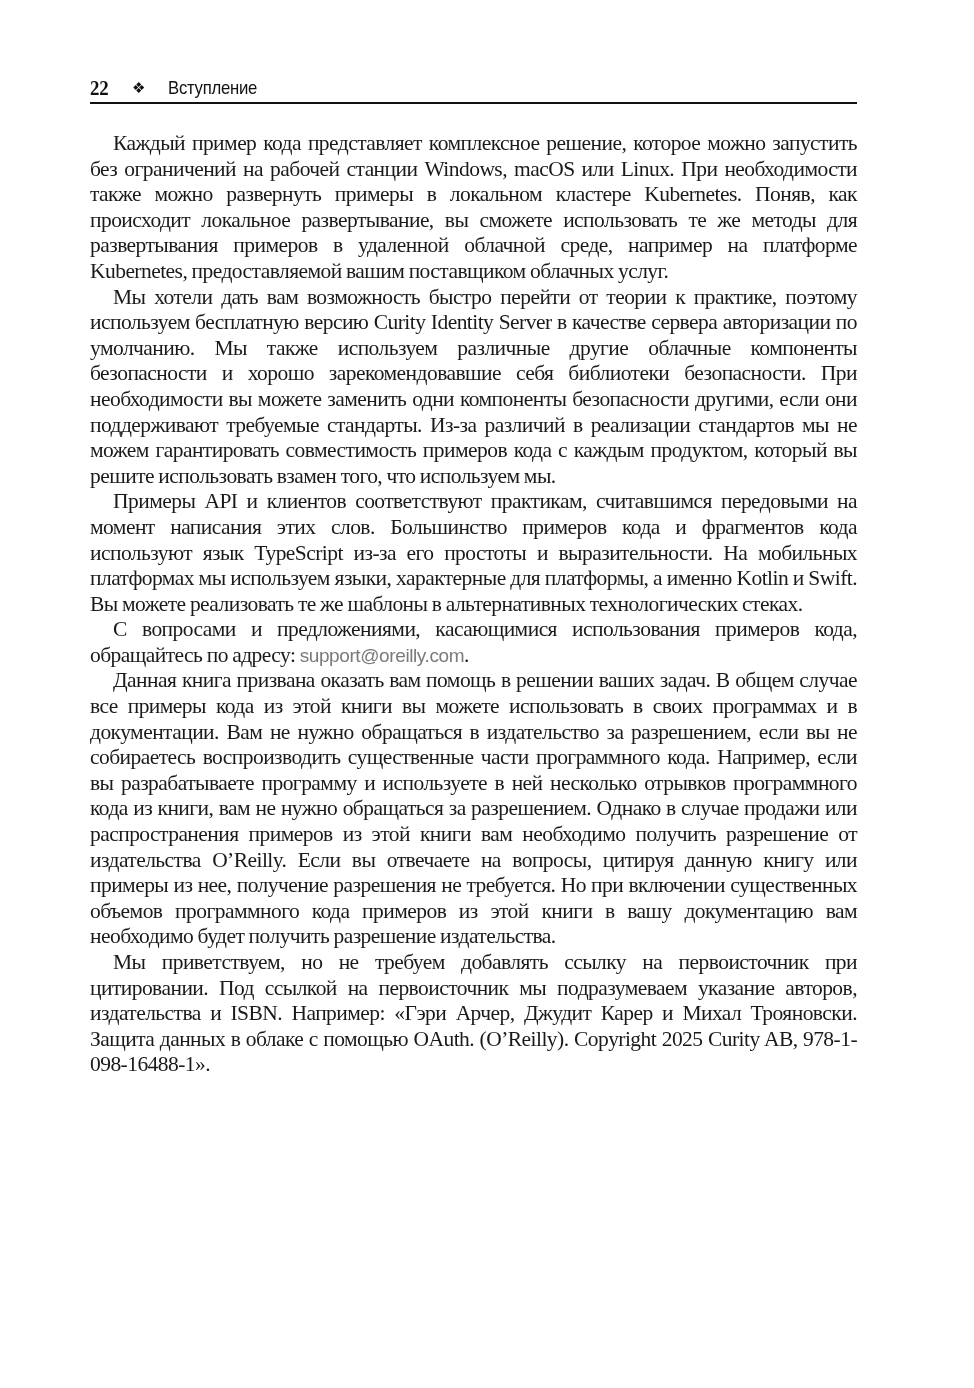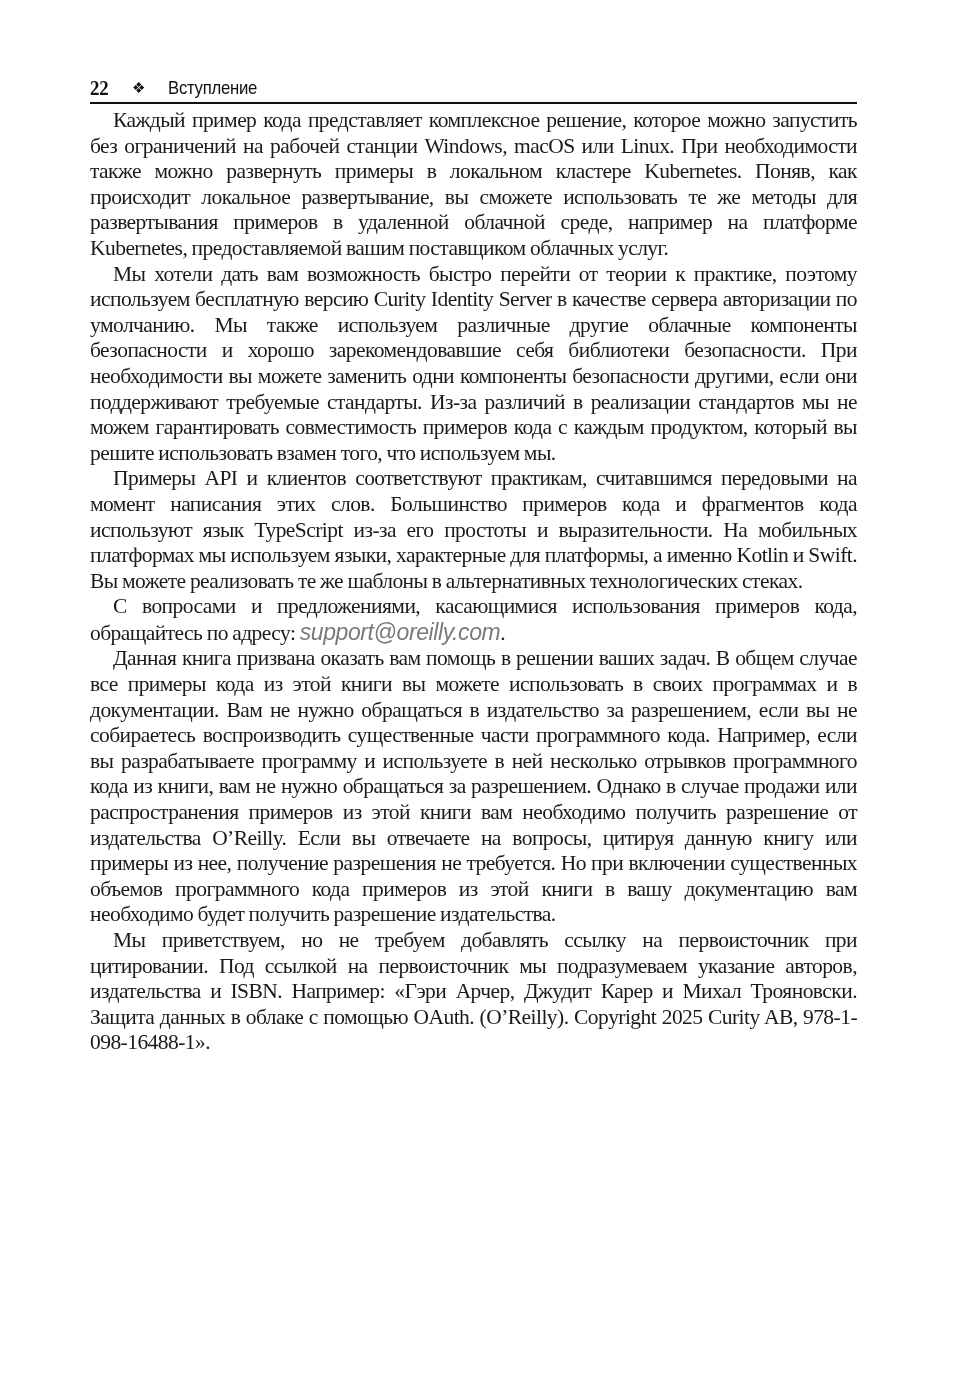--- a/index.html
+++ b/index.html
@@ -42,39 +42,38 @@
       width: 36px;
       font-size: 15px;
       text-align: left;
     }
     .section-title {
       transform: scaleX(0.88);
       transform-origin: left;
       display: inline-block;
     }
     .body-text {
-      margin-top: 4px;
+      margin-top: 27px;
       font-family: "Liberation Serif", serif;
       font-size: 21.5px;
       line-height: 25.6px;
       text-align: justify;
       letter-spacing: -0.55px;
       word-spacing: -0.5px;
     }
     .para {
       margin: 0;
       text-indent: 23px;
       hyphens: manual;
     }
     .link {
       font-family: "Liberation Sans", sans-serif;
       color: #7a7a7a;
-      font-size: 23px;
+      font-size: 19px;
       letter-spacing: -0.4px;
-      font-style: italic;
     }
   </style>
 </head>
 <body>
 
 <div class="page">
   <div class="running-head">
     <span class="page-number">22</span>
     <span class="ornament">❖</span>
     <span class="section-title">Вступление</span>

